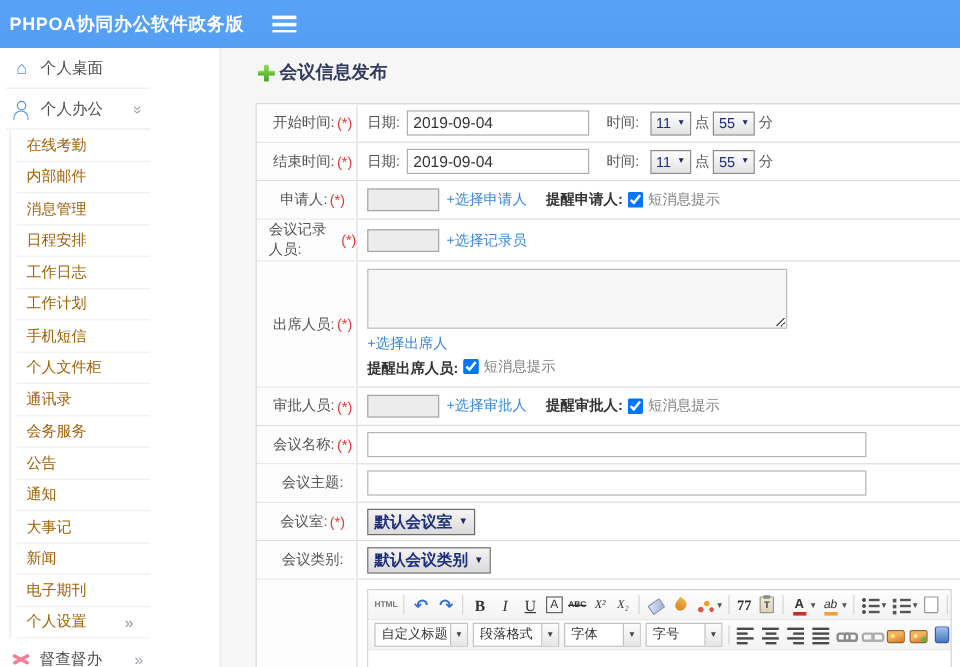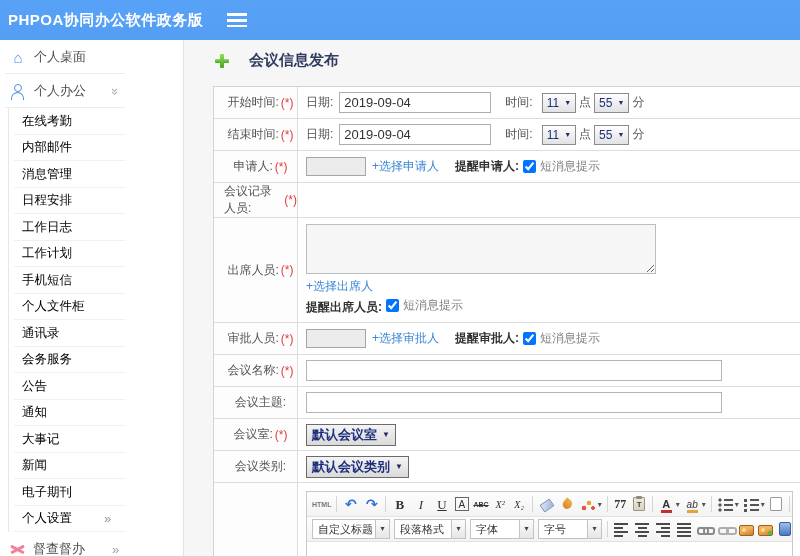--- a/index.html
+++ b/index.html
@@ -34,26 +34,26 @@
   .ic-cross { position:relative; width:15px; height:13px; margin-right:8px; }
   .ic-cross::before,.ic-cross::after { content:""; position:absolute; left:0; top:5px;
     width:15px; height:2.5px; background:#ef8098; border-radius:2px; }
   .ic-cross::before { transform:rotate(28deg); }
   .ic-cross::after { transform:rotate(-28deg); }
   .sub-list { list-style:none; position:relative; }
   .sub-list::before { content:""; position:absolute; left:8px; top:0; bottom:0; width:1px; background:#e6e6e6; }
   .sub-item { height:26.5px; display:flex; align-items:center; padding-left:22px;
     position:relative; cursor:pointer; }
   .sub-item::after { content:""; position:absolute; left:14px; right:58px; bottom:0; height:1px; background:#f0f0f0; }
-  .sub-label { font-size:12.5px; color:#000000; }
+  .sub-label { font-size:12.5px; color:#a16207; }
   .sub-arrow { position:absolute; left:104px; color:#8d959e; font-size:13px; }
 
   
   .main { position:absolute; left:185px; top:40px; right:0; bottom:0; background:#f6f6f7; overflow:hidden; }
-  .page-title { display:flex; align-items:center; margin:11px 0 0 30px;gap:16px; }
+  .page-title { display:flex; align-items:center; margin:11px 0 0 30px; }
   .plus-ic { position:relative; width:14px; height:14px; margin-right:4px; }
   .plus-ic::before { content:""; position:absolute; left:0; top:5px; width:14px; height:4px;
     background:linear-gradient(#8ede5a,#46a51f); border-radius:1px; }
   .plus-ic::after { content:""; position:absolute; left:5px; top:0; width:4px; height:14px;
     background:linear-gradient(#8ede5a,#46a51f); border-radius:1px; }
   .page-title-text { font-size:15px; font-weight:bold; color:#323c61; }
 
   
   .form-table { margin:16px -2px 0 28px; border:1px solid #d3d3d3; background:#fff; }
   .f-row { display:flex; align-items:stretch; border-bottom:1px solid #dcdcdc; min-height:32px; }
@@ -328,20 +328,24 @@
         <input type="checkbox" checked="checked" style="">
         <span class="cb-label">短消息提示</span>
       </div>
     </div>
 
     <div class="f-row">
       <div class="f-label">
           <span>会议记录人员:</span>
           <span class="req">(*)</span>
         </div>
+      <div class="f-content">
+        <input class="inp-small" style="">
+        <a class="sel-link">+选择记录员</a>
+      </div>
     </div>
 
     <div class="f-row">
       <div class="f-label">
           <span>出席人员:</span>
           <span class="req">(*)</span>
         </div>
       <div class="f-content col">
         <textarea class="ta-attendees" style=""></textarea>
         <a class="sel-link noml">+选择出席人</a>

